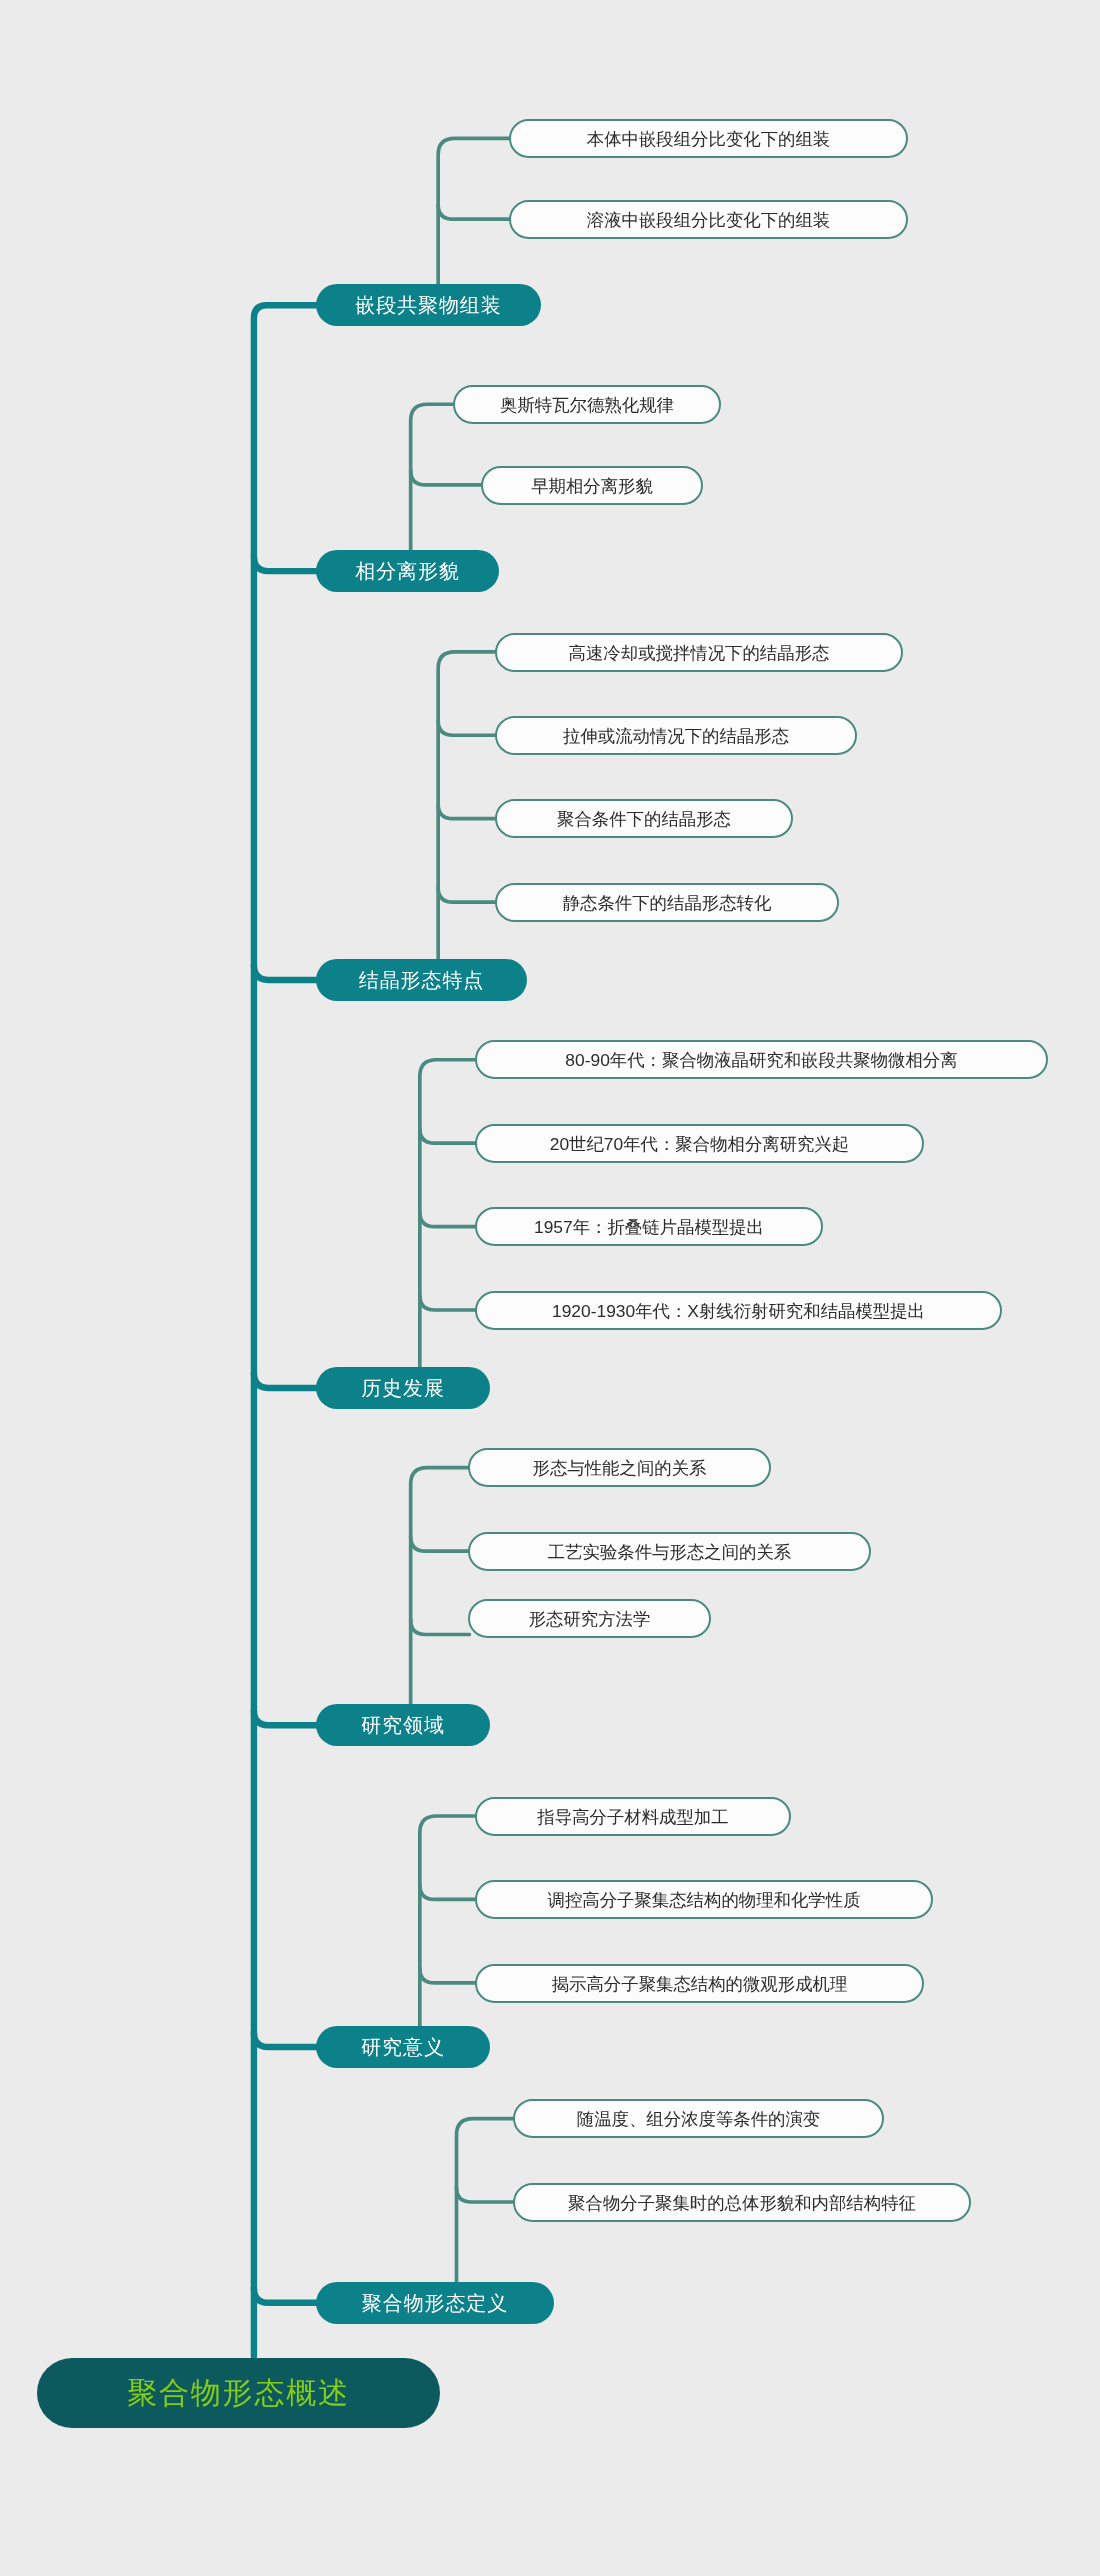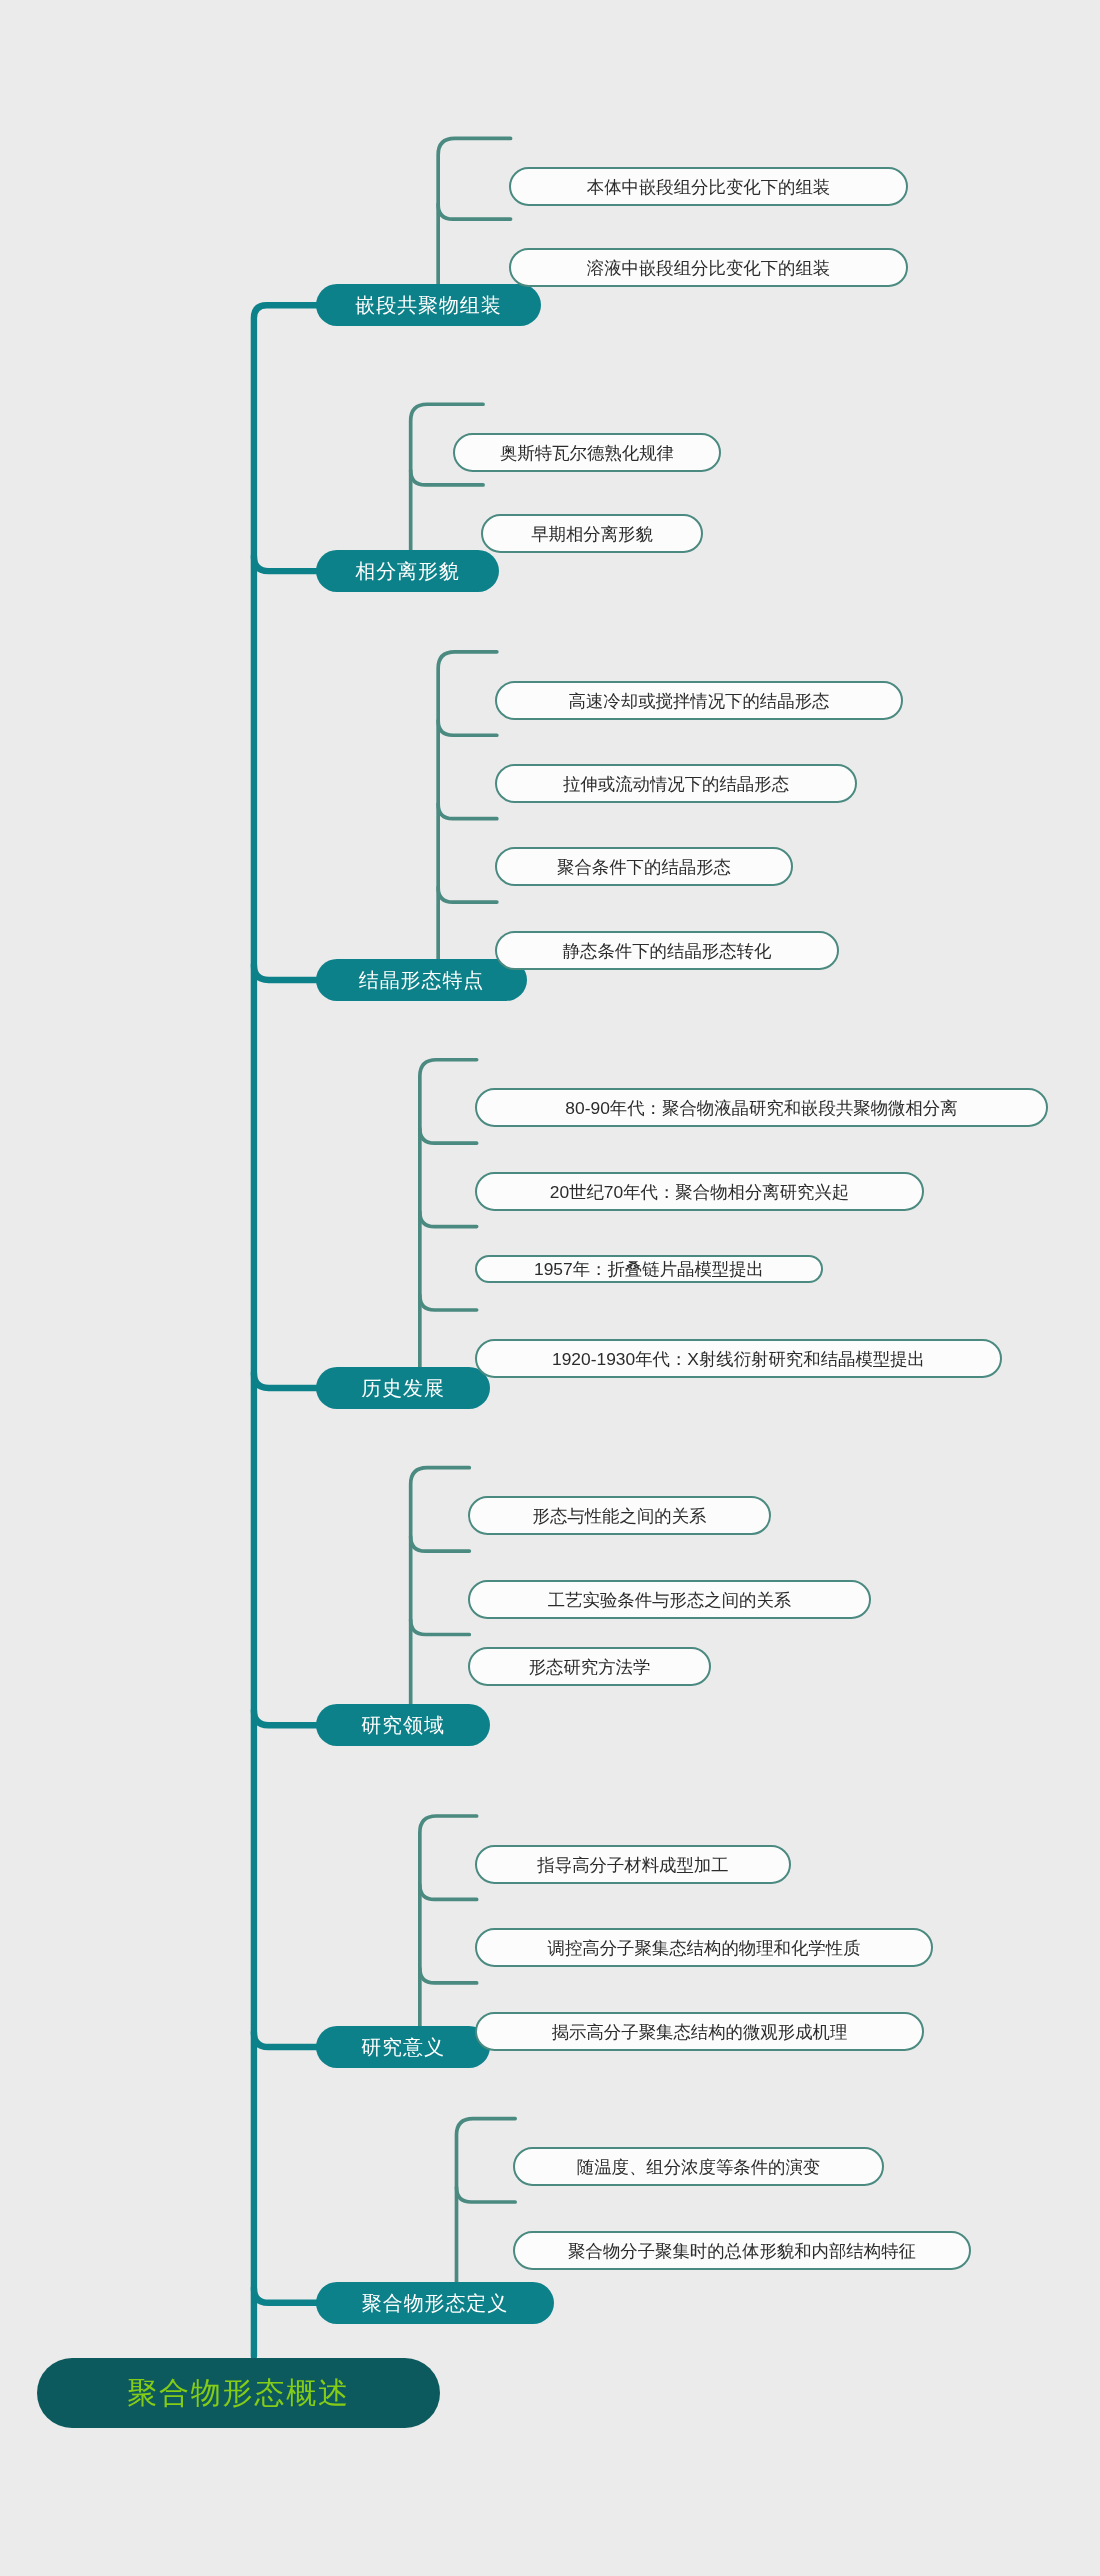--- a/index.html
+++ b/index.html
@@ -60,21 +60,20 @@
   }
 
   .node-leaf {
     background: #fcfcfc;
     color: #2b2b2b;
     font-size: 17.4px;
     height: 39px;
     padding: 0 18.3px;
     border: 2.3px solid #4a8a80;
     border-radius: 916px;
-    margin-top: 48px;
   }
 </style>
 </head>
 <body>
 
 <div id="mindmap">
   <svg id="edge-layer" viewBox="0 0 1200 2810" preserveAspectRatio="none">
       <path d="M 277 2570 L 277 347 Q 277 333 291 333 L 346 333" fill="none" stroke="#0d8189" stroke-width="7" stroke-linecap="round" stroke-linejoin="round"></path>
       <path d="M 478 312 L 478 169 Q 478 151 496 151 L 557 151" fill="none" stroke="#4a8a80" stroke-width="4" stroke-linecap="round" stroke-linejoin="round"></path>
       <path d="M 478 223 Q 478 239 494 239 L 557 239" fill="none" stroke="#4a8a80" stroke-width="4" stroke-linecap="round" stroke-linejoin="round"></path>
@@ -141,21 +140,21 @@
     </div>
     <div class="node node-branch" style="left: 316px; top: 1367px; height: 42px; width: 174px;">
       <span>历史发展</span>
     </div>
     <div class="node node-leaf" style="left: 475px; top: 1040px; height: 39px; width: 573px;">
       <span>80-90年代：聚合物液晶研究和嵌段共聚物微相分离</span>
     </div>
     <div class="node node-leaf" style="left: 475px; top: 1124px; height: 39px; width: 449px;">
       <span>20世纪70年代：聚合物相分离研究兴起</span>
     </div>
-    <div class="node node-leaf" style="left: 475px; top: 1207px; height: 28px; width: 348px;">
+    <div class="node node-leaf" style="left: 475px; top: 1207px; height: 39px; width: 348px;">
       <span>1957年：折叠链片晶模型提出</span>
     </div>
     <div class="node node-leaf" style="left: 475px; top: 1291px; height: 39px; width: 527px;">
       <span>1920-1930年代：X射线衍射研究和结晶模型提出</span>
     </div>
     <div class="node node-branch" style="left: 316px; top: 1704px; height: 42px; width: 174px;">
       <span>研究领域</span>
     </div>
     <div class="node node-leaf" style="left: 468px; top: 1448px; height: 39px; width: 303px;">
       <span>形态与性能之间的关系</span>

